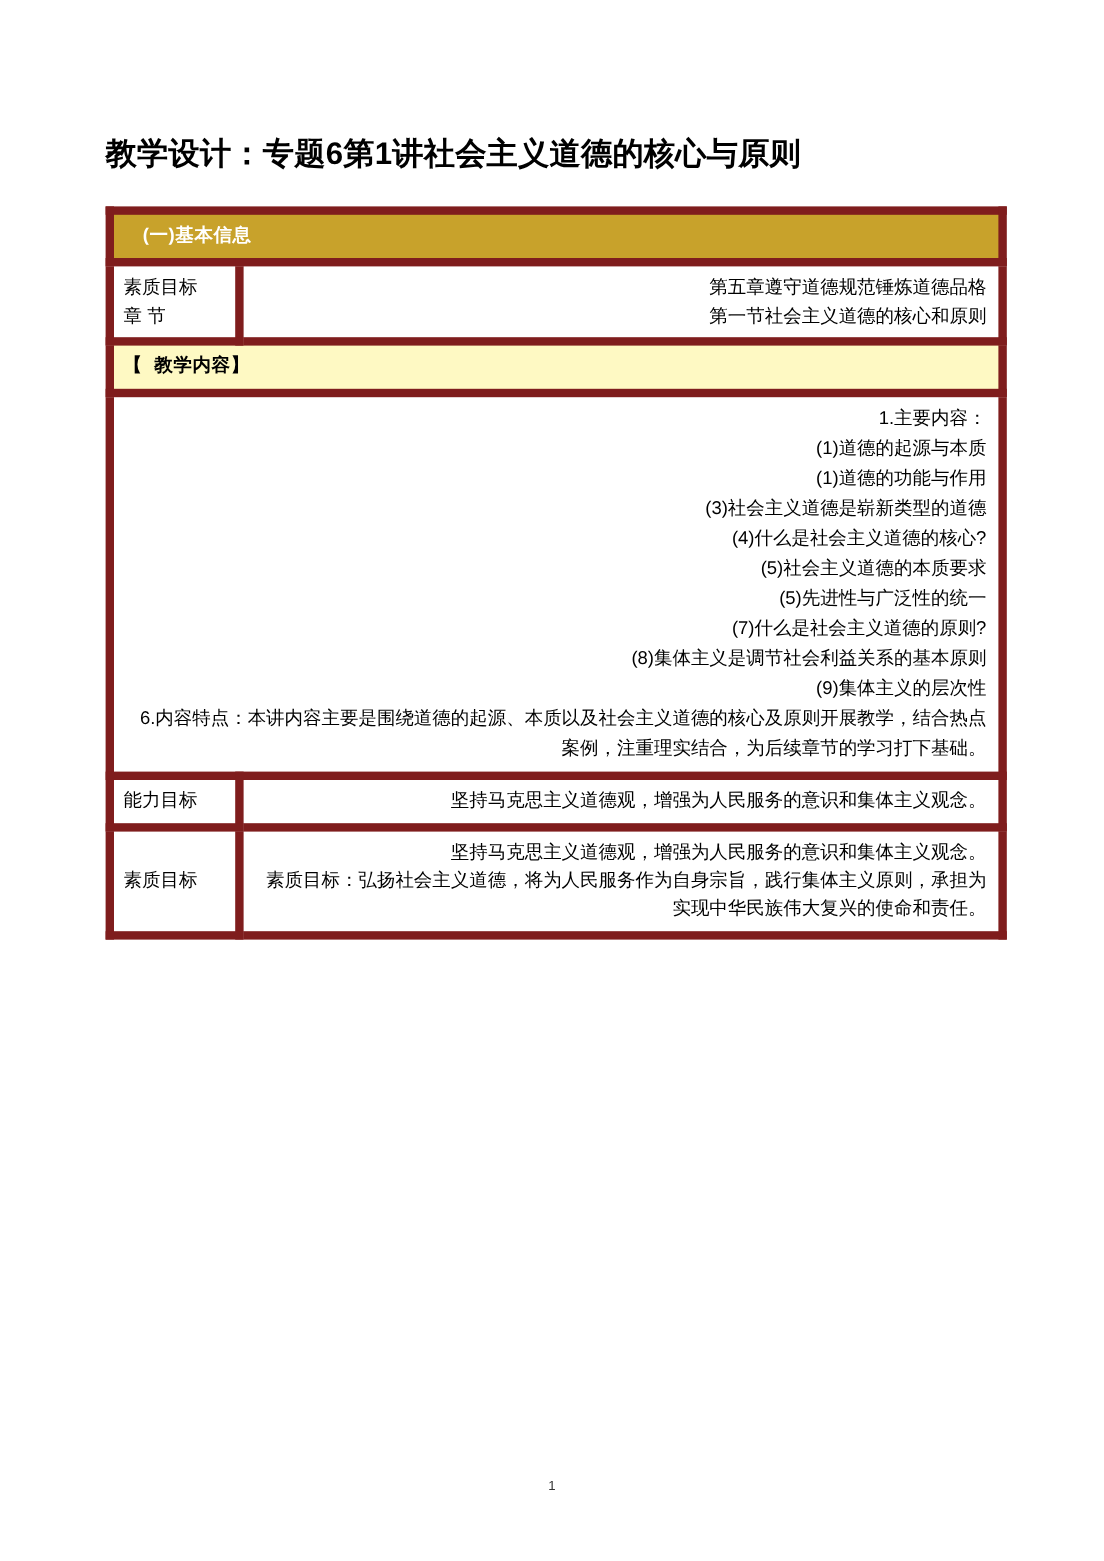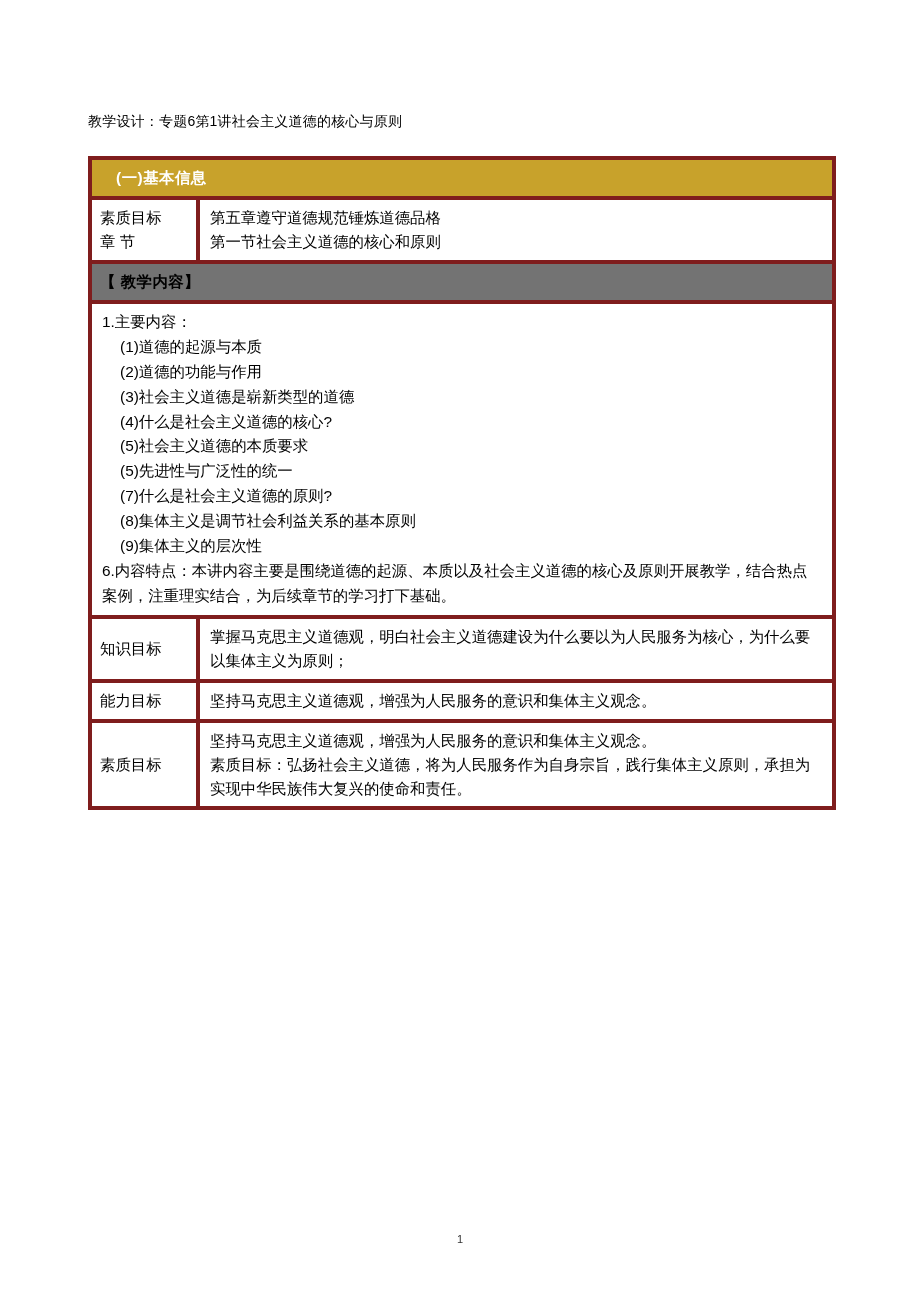--- a/index.html
+++ b/index.html
@@ -15,67 +15,69 @@
     position: relative;
   }
   .page {
     width: 920px;
     height: 1301px;
     box-sizing: border-box;
     padding: 112px 88px 0 88px;
     position: relative;
   }
   .doc-title {
-    font-size: 14px;
-    font-weight: normal;
+    font-size: 26px;
+    font-weight: bold;
     letter-spacing: 0.2px;
     margin: 0 0 26px 0;
     line-height: 1.3;
   }
   table.main {
     border-collapse: collapse;
     width: 744px;
     table-layout: fixed;
   }
   table.main td {
-    border: 4px solid #7f1d1d;
+    border: 7px solid #7f1d1d;
     vertical-align: middle;
     font-size: 15.4px;
     line-height: 1.55;
     padding: 6px 10px 6px 10px;
   }
   .band {
     background: #c8a22b;
     color: #ffffff;
     font-weight: bold;
     font-size: 15.6px;
     letter-spacing: 0.5px;
     padding-left: 24px !important;
   }
   .band-light {
-    background: #737373;
+    background: #fef9c3;
     color: #000000;
     font-weight: bold;
     font-size: 15.6px;
     letter-spacing: 0.5px;
     padding-left: 8px !important;
+    font-family: Liberation Mono, monospace;
   }
   .label-cell {
     width: 108px;
     padding-left: 8px !important;
     white-space: pre-line;
     vertical-align: middle;
   }
   .content-cell {
     padding-left: 10px !important;
   }
   .body-block {
     font-size: 15.4px;
     line-height: 1.62;
     white-space: pre-line;
+    text-align: right;
   }
   .indent2 {
     padding-left: 10px;
   }
   .list-line {
     padding-left: 18px;
   }
   .pagenum {
     position: absolute;
     bottom: 56px;
@@ -110,37 +112,33 @@
 第一节社会主义道德的核心和原则</td>
       </tr>
 
       <tr>
         <td class="band-light" colspan="2">【 教学内容】</td>
       </tr>
       <tr>
         <td colspan="2" class="content-cell">
           <div class="body-block">1.主要内容：</div>
           <div class="body-block list-line">(1)道德的起源与本质</div>
-          <div class="body-block list-line">(2)道德的功能与作用</div>
+          <div class="body-block list-line">(1)道德的功能与作用</div>
           <div class="body-block list-line">(3)社会主义道德是崭新类型的道德</div>
           <div class="body-block list-line">(4)什么是社会主义道德的核心?</div>
           <div class="body-block list-line">(5)社会主义道德的本质要求</div>
           <div class="body-block list-line">(5)先进性与广泛性的统一</div>
           <div class="body-block list-line">(7)什么是社会主义道德的原则?</div>
           <div class="body-block list-line">(8)集体主义是调节社会利益关系的基本原则</div>
           <div class="body-block list-line">(9)集体主义的层次性</div>
           <div class="body-block"> 6.内容特点：本讲内容主要是围绕道德的起源、本质以及社会主义道德的核心及原则开展教学，结合热点案例，注重理实结合，为后续章节的学习打下基础。</div>
         </td>
       </tr>
 
 
-      <tr>
-        <td class="label-cell">知识目标</td>
-        <td class="content-cell body-block">掌握马克思主义道德观，明白社会主义道德建设为什么要以为人民服务为核心，为什么要以集体主义为原则；</td>
-      </tr>
       <tr>
         <td class="label-cell">能力目标</td>
         <td class="content-cell body-block">坚持马克思主义道德观，增强为人民服务的意识和集体主义观念。</td>
       </tr>
       <tr>
         <td class="label-cell">素质目标</td>
         <td class="content-cell body-block">坚持马克思主义道德观，增强为人民服务的意识和集体主义观念。
 素质目标：弘扬社会主义道德，将为人民服务作为自身宗旨，践行集体主义原则，承担为实现中华民族伟大复兴的使命和责任。</td>
       </tr>
     </tbody>

